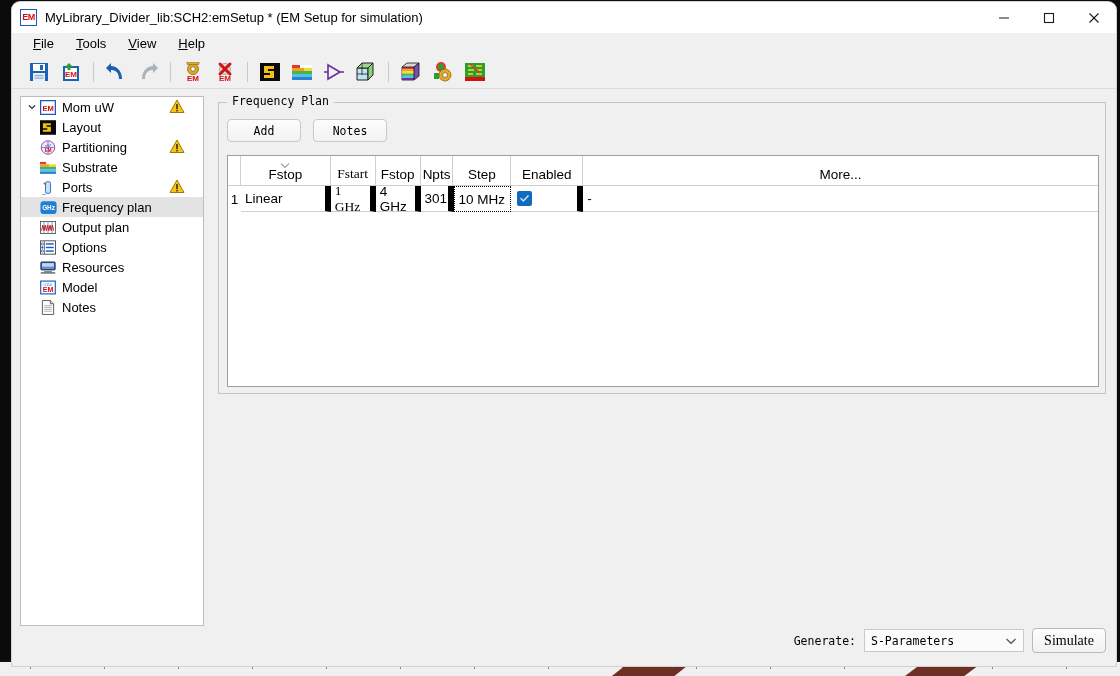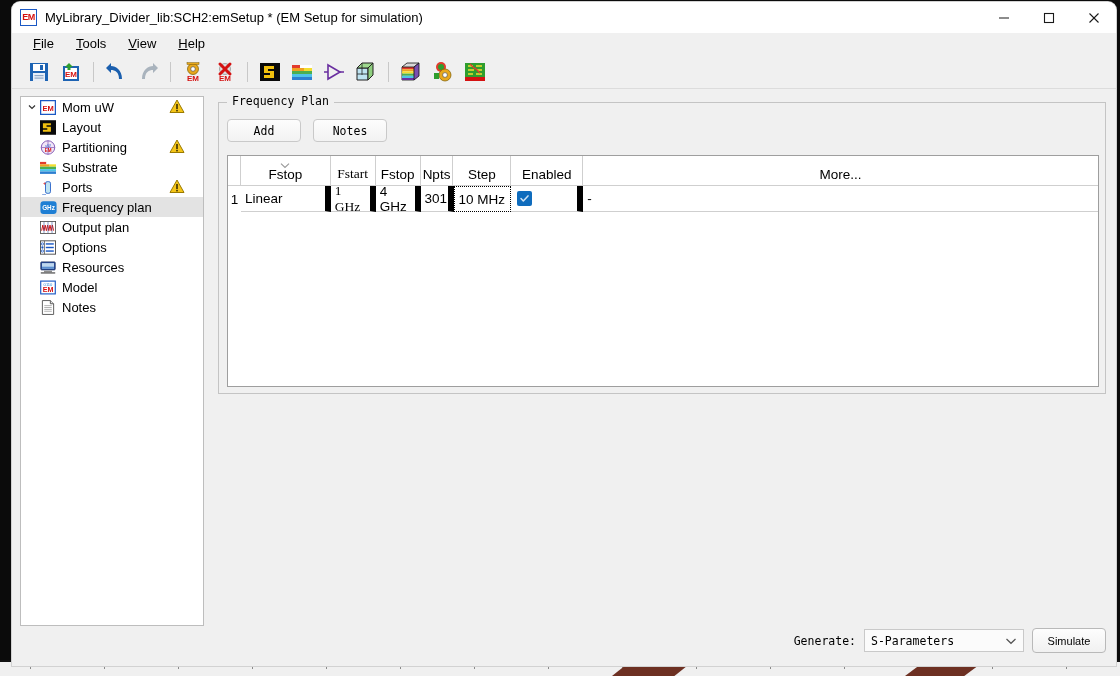--- a/index.html
+++ b/index.html
@@ -203,22 +203,22 @@
     background: #fbfbfb; border: 1px solid #c9c9c9;
     display: flex; align-items: center; justify-content: space-between;
     padding: 0 6px 0 6px;
     font-family: "DejaVu Sans Mono", monospace;
     font-size: 11.5px; color: #000;
   }
   #simulate-btn {
     width: 74px; height: 25px;
     background: linear-gradient(#fdfdfd, #f1f1f1);
     border: 1px solid #b9b9b9; border-radius: 4px;
-    font-family: Liberation Sans, sans-serif;
-    font-size: 11px; color: #000;
+    font-family: Liberation Serif, serif;
+    font-size: 14px; color: #000;
     display: flex; align-items: center; justify-content: center;
   }
 </style>
 </head>
 <body>
 
 <div id="desktop-bg">
   <div id="bg-baseline"></div>
   <div id="bg-ruler">
       <div class="tick" style="left: 30px;"></div>

